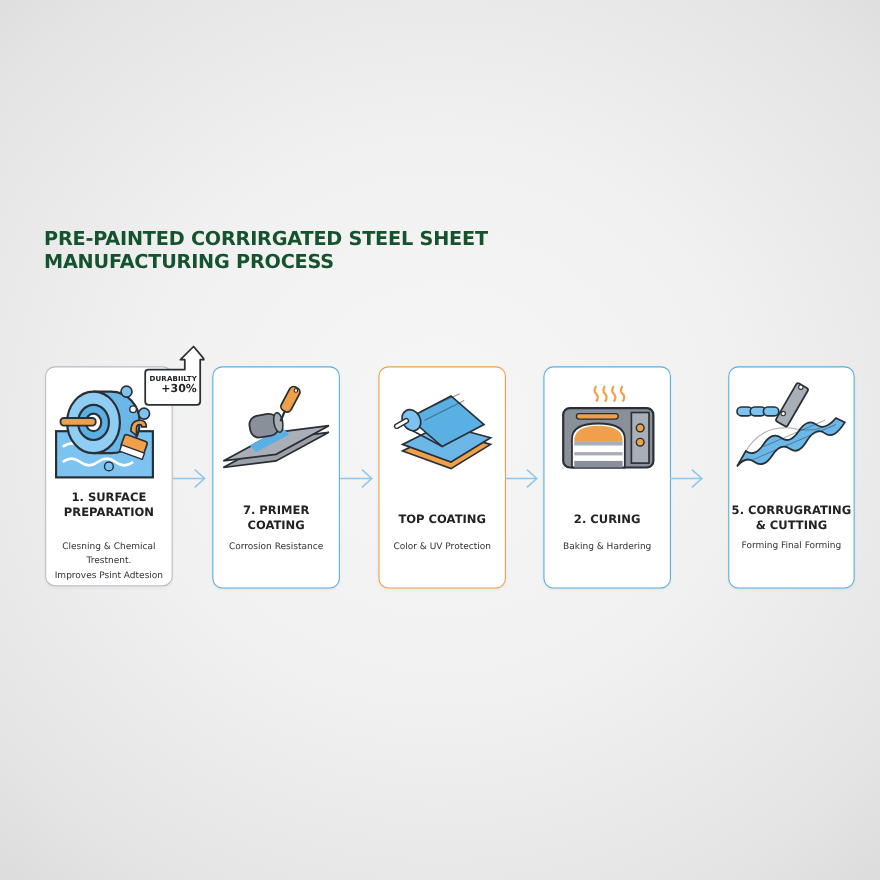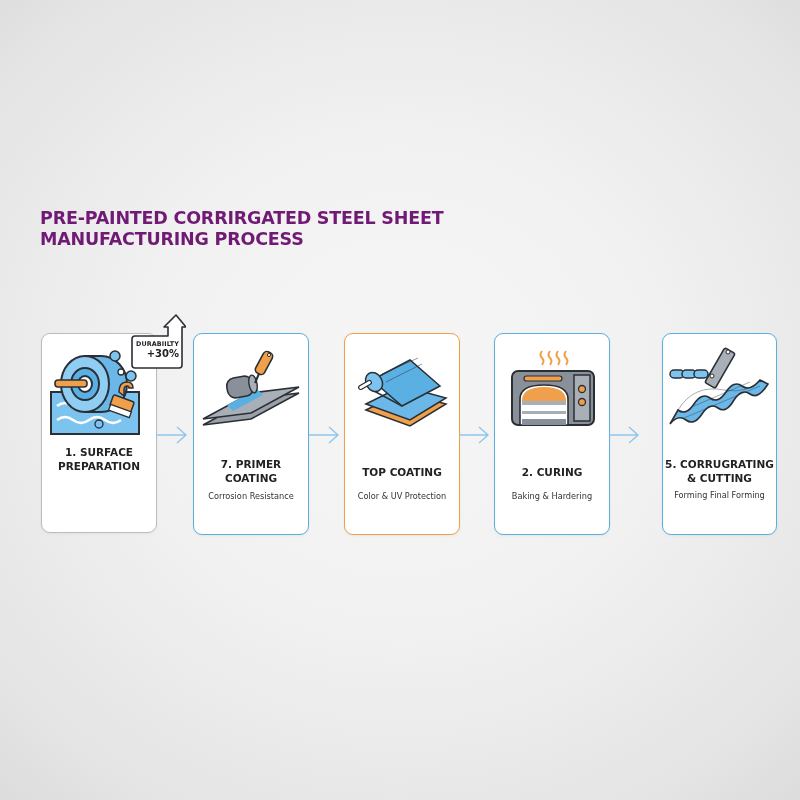--- a/index.html
+++ b/index.html
@@ -13,21 +13,21 @@
   .title {
     position: absolute;
     left: 40px;
     top: 208px;
     width: 520px;
     font-family: "DejaVu Sans", "Liberation Sans", sans-serif;
     font-weight: bold;
     font-size: 17.5px;
     line-height: 21px;
     letter-spacing: -0.2px;
-    color: #701a75;
+    color: #14532d;
   }
   .card {
     position: absolute;
     top: 333px;
     width: 116px;
     height: 202px;
     background: #ffffff;
     border-radius: 9px;
     border: 1.6px solid #5aaee0;
     box-shadow: 0 1px 3px rgba(0,0,0,0.05);
@@ -113,20 +113,24 @@
       <circle cx="54" cy="80" r="4" fill="#7cc4ef" stroke="#2a2f36" stroke-width="1.3"></circle>
 
       <path d="M74 48 q0 -10 8 -10 q6 0 6 6 l-4 0 q0 -2 -2 -2 q-3 0 -3 4 l0 6 z" fill="#f0a04a" stroke="#2a2f36" stroke-width="1.5"></path>
       <rect x="66" y="54" width="22" height="12" rx="2" fill="#f0a04a" stroke="#2a2f36" stroke-width="1.5" transform="rotate(20 77 60)"></rect>
       <rect x="64" y="64" width="22" height="6" fill="#fff" stroke="#2a2f36" stroke-width="1.3" transform="rotate(20 75 67)"></rect>
     </svg>
   </div>
   <div class="step-title" style="top:112px;">
     <div>1. SURFACE</div>
     <div>PREPARATION</div>
+  </div>
+  <div class="step-desc" style="top:156px;">
+    <div>Clesning &amp; Chemical Trestnent.</div>
+    <div>Improves Psint Adtesion</div>
   </div>
 </div>
 
 <div class="badge">
   <svg width="56" height="56" viewBox="0 0 56 56">
     <path d="M2 26 Q2 23 5 23 L38 23 L38 14 L34 14 L46 2 L56 14 L52 14 L52 52 Q52 55 49 55 L5 55 Q2 55 2 52 Z" fill="#ffffff" stroke="#2a2f36" stroke-width="1.6" stroke-linejoin="round"></path>
   </svg>
   <div class="badge-text badge-label">DURABIILTY</div>
   <div class="badge-text badge-value">+30%</div>
 </div>

